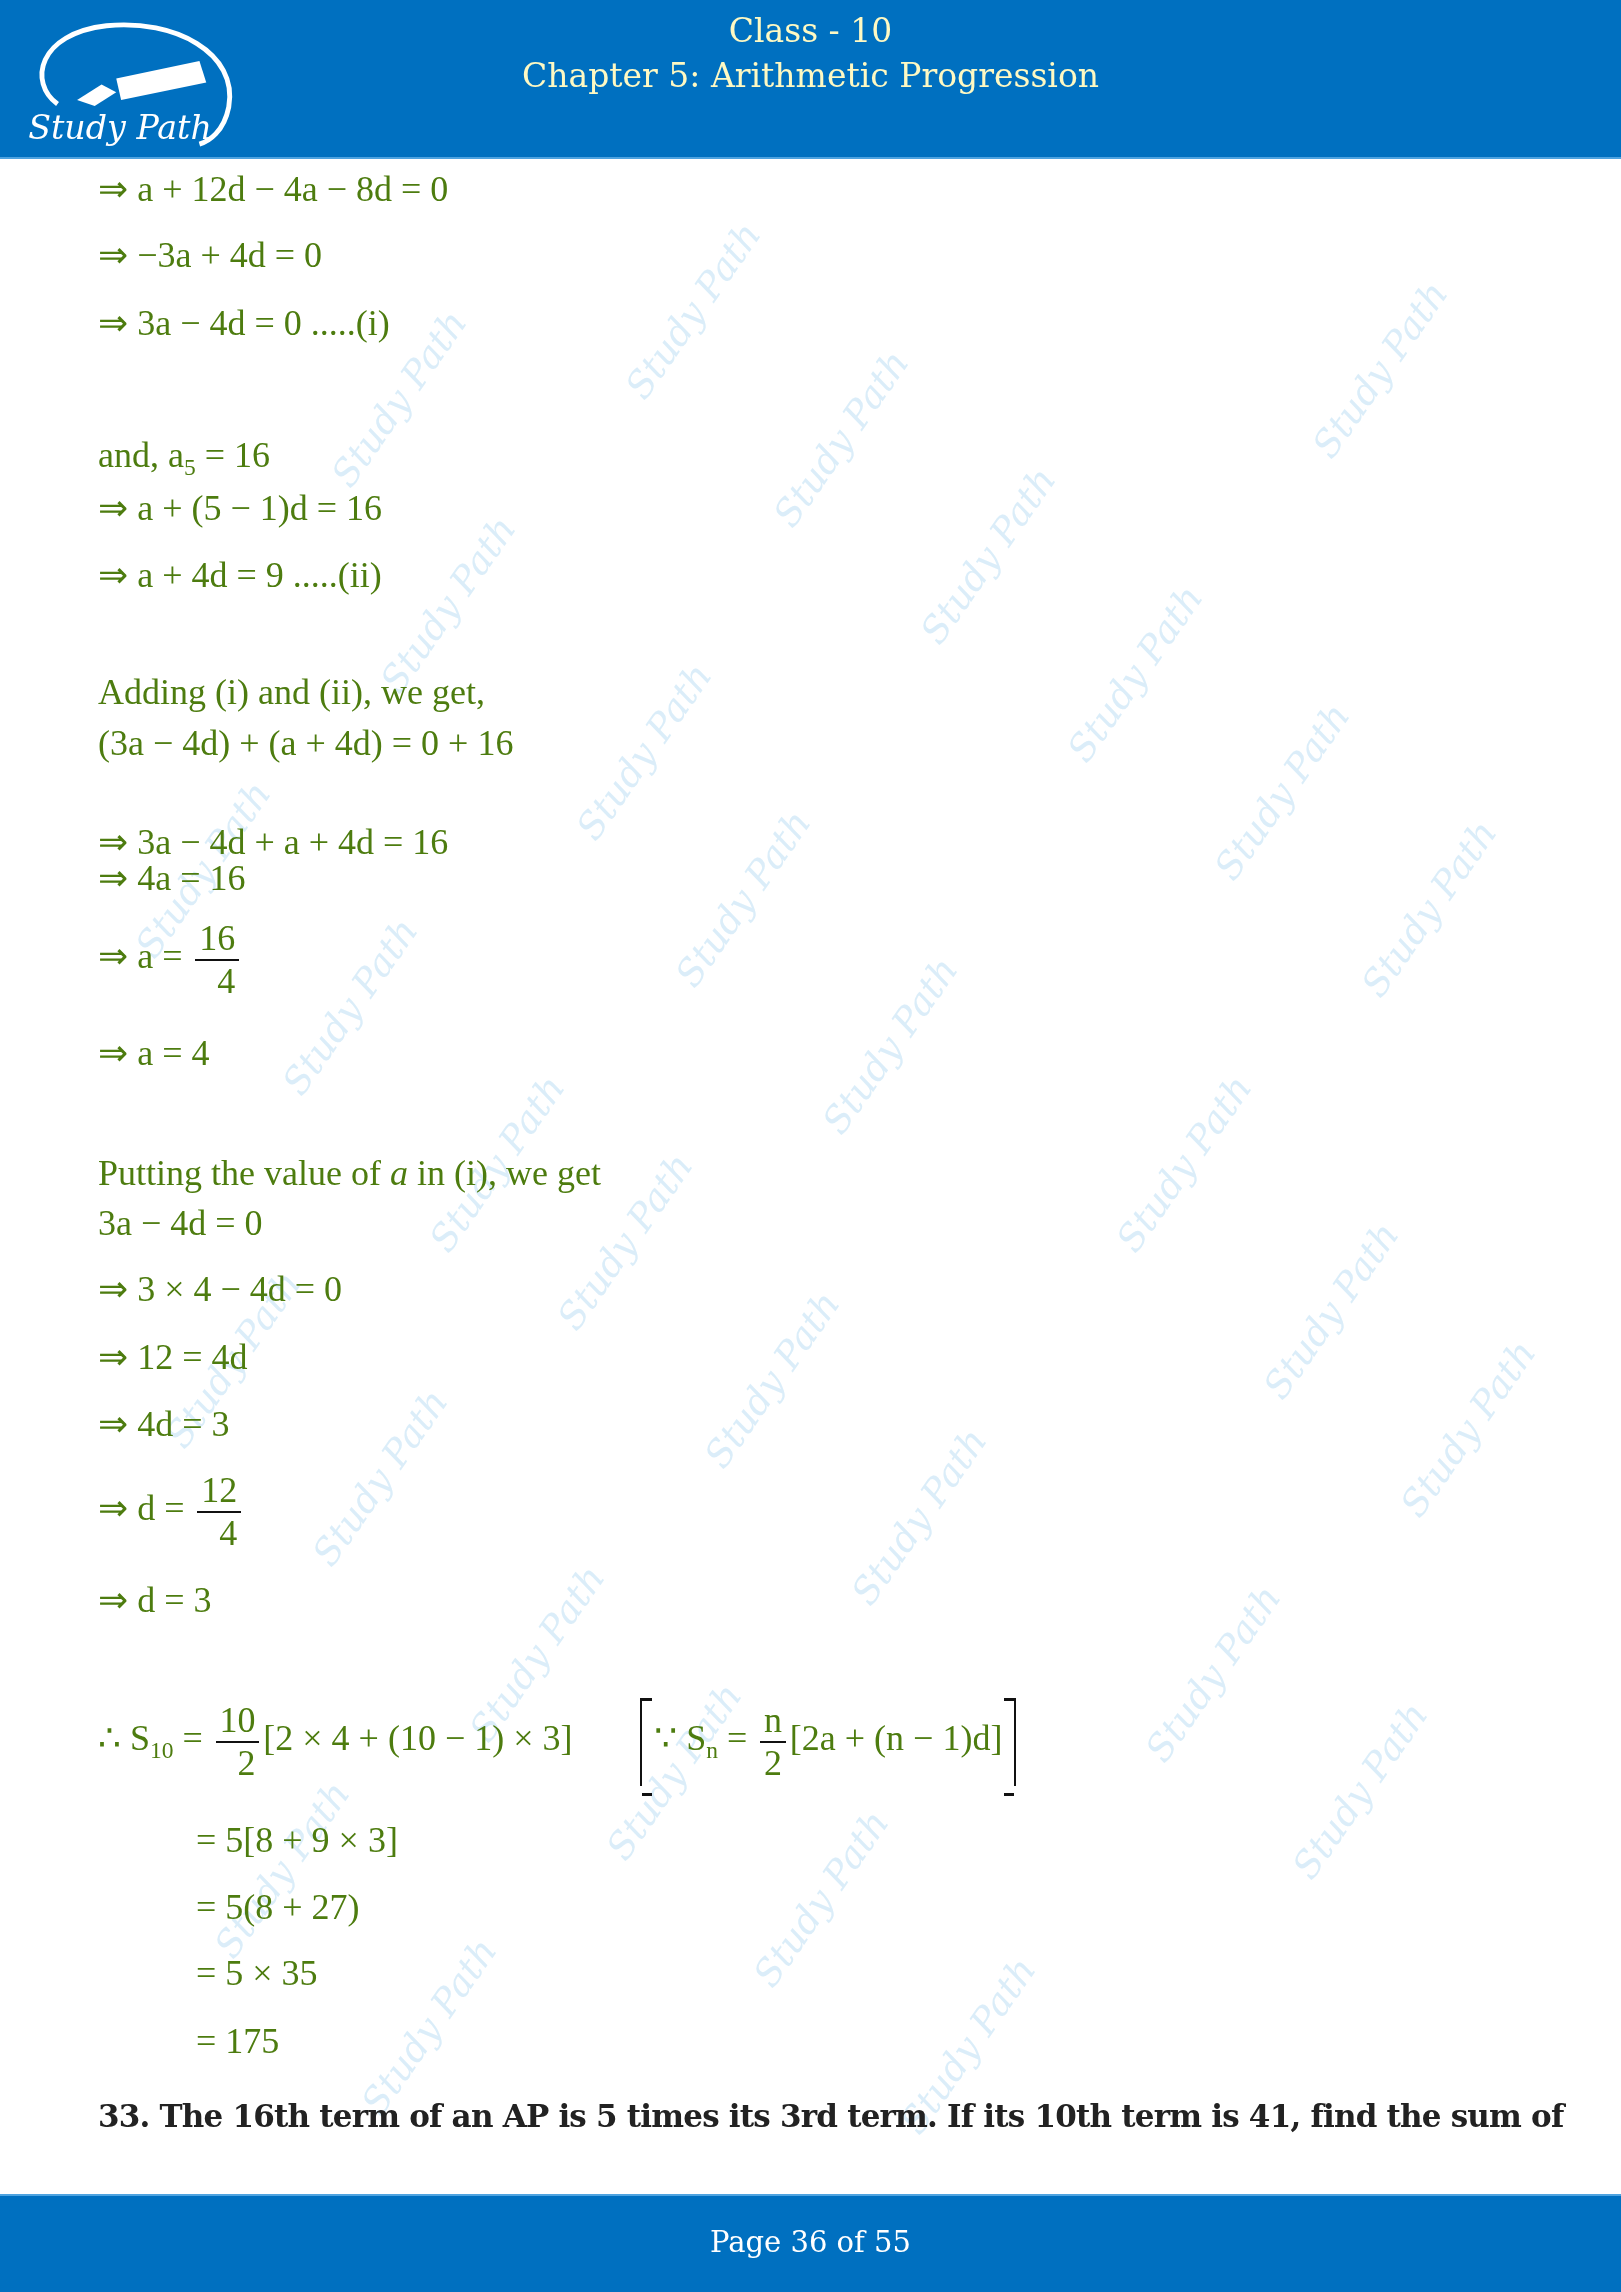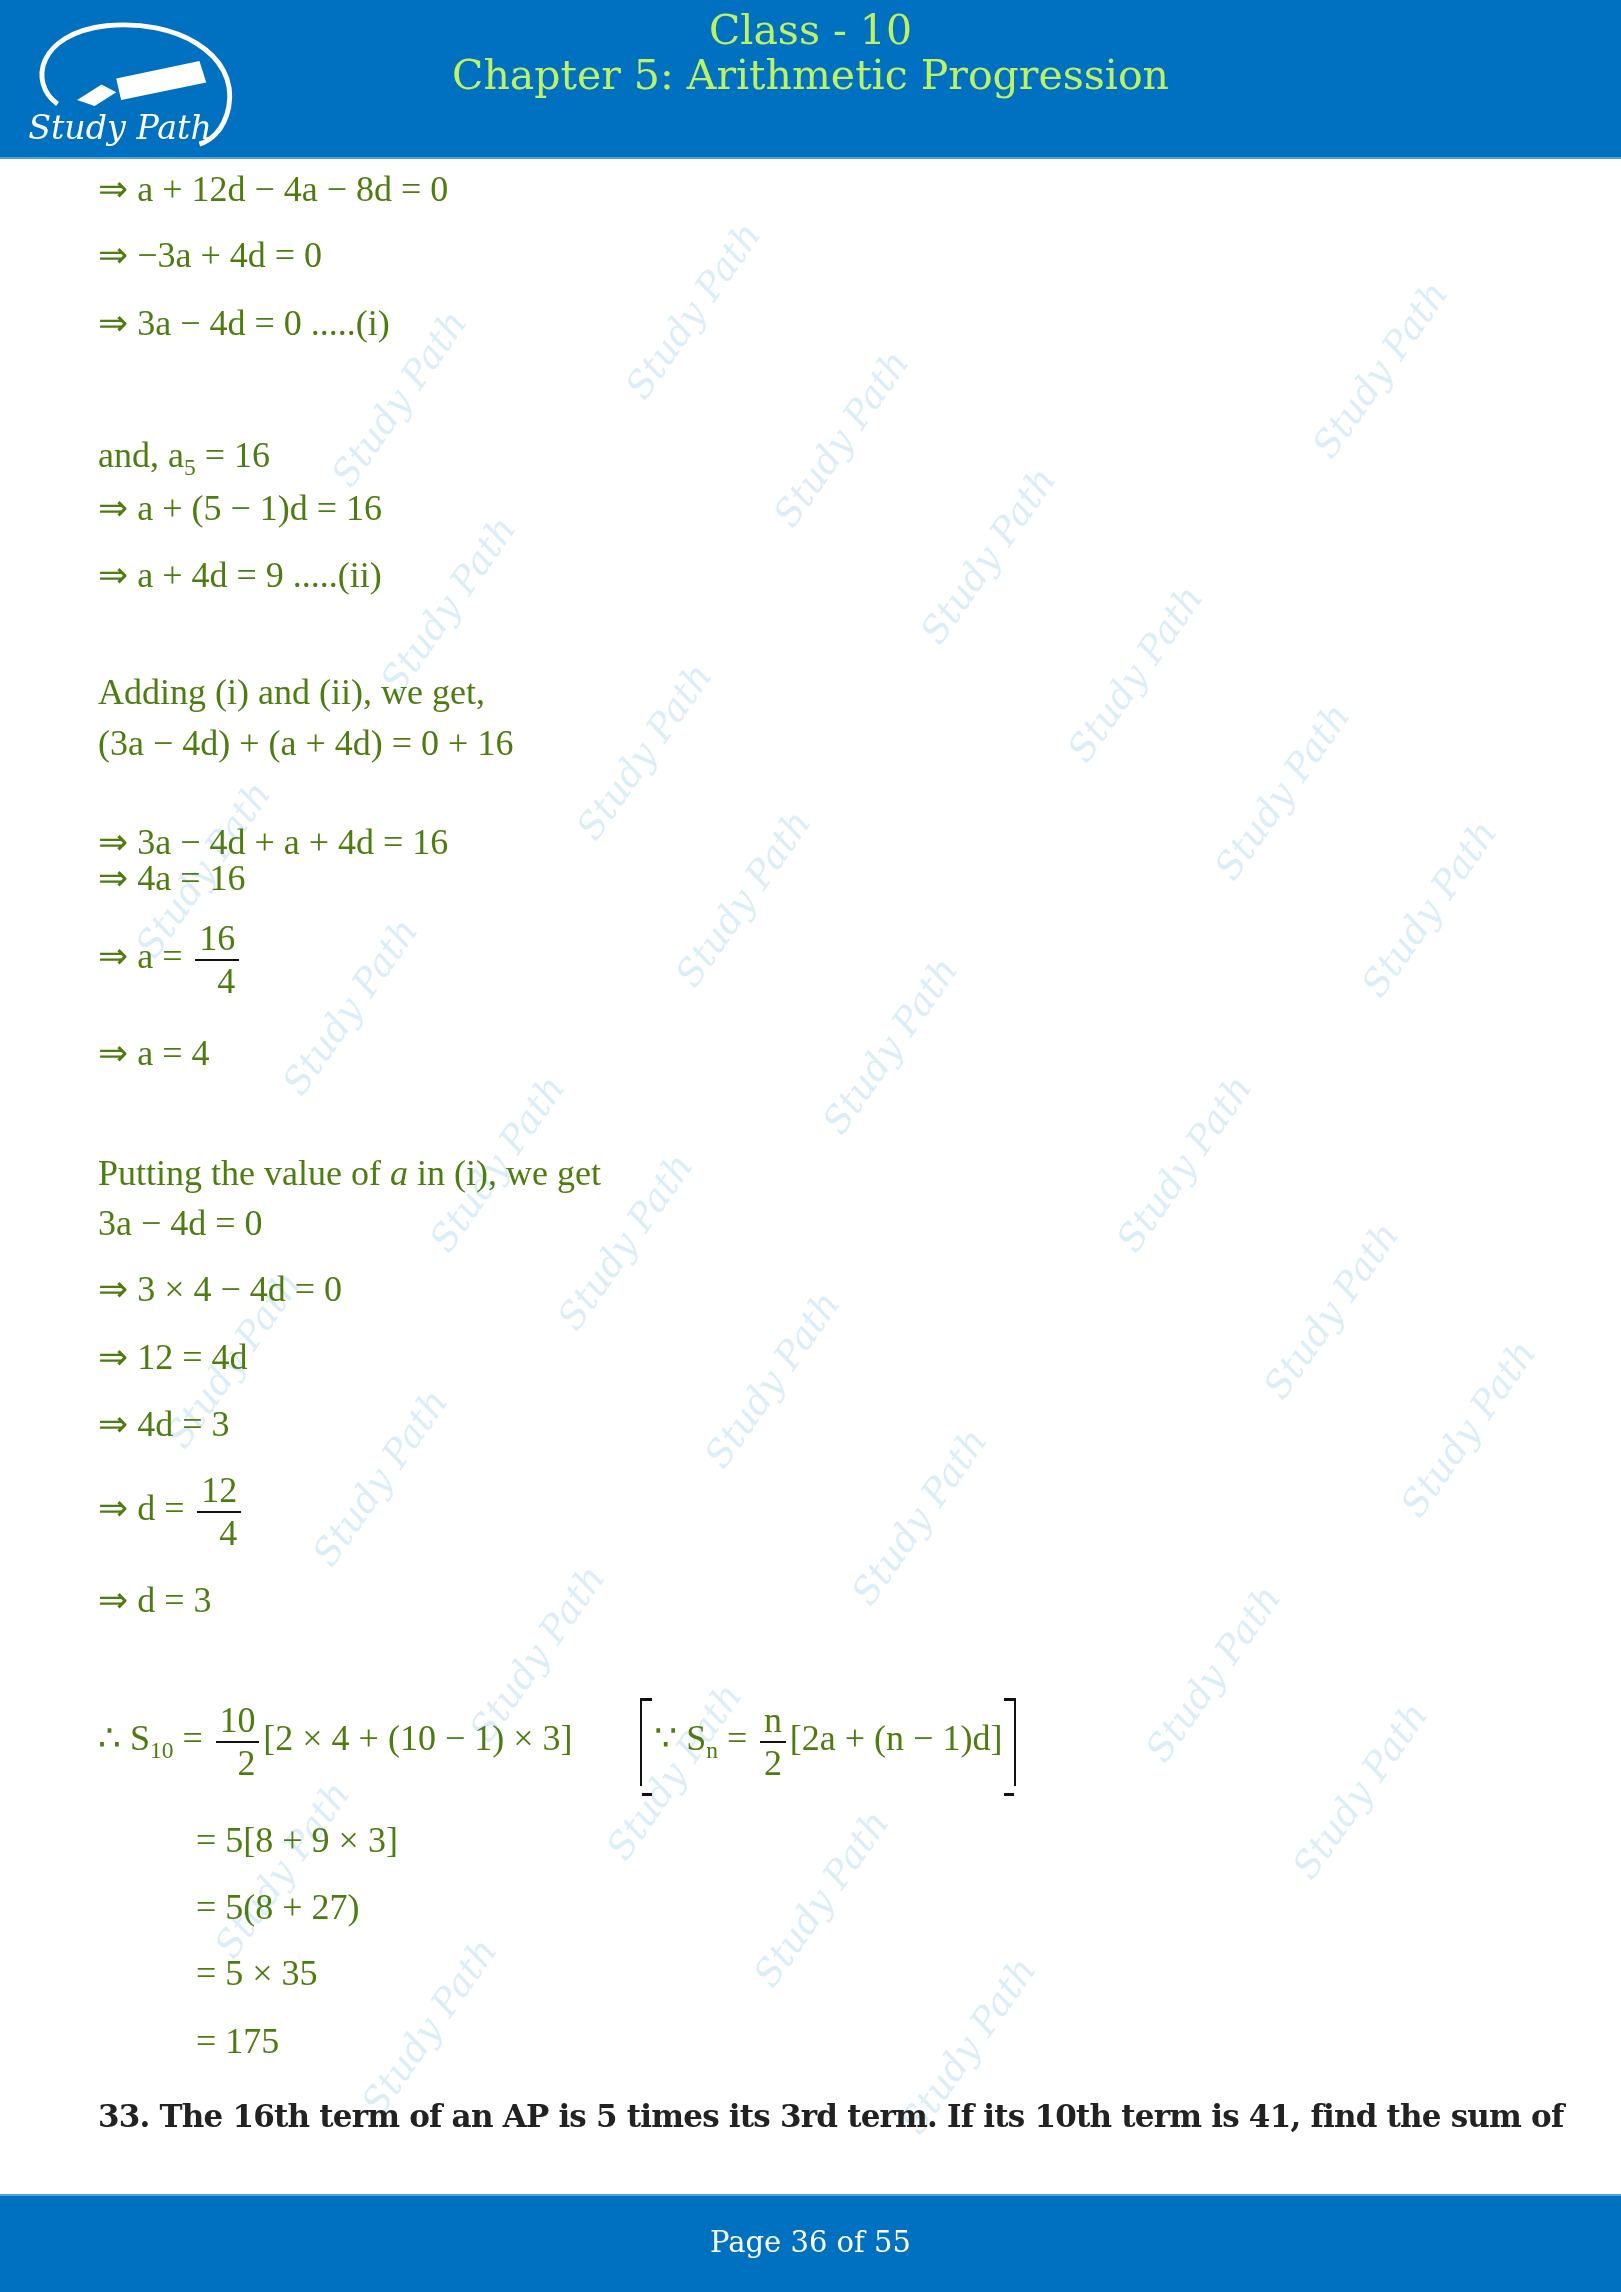--- a/index.html
+++ b/index.html
@@ -7,21 +7,21 @@
       width: 1621px; height: 2293px; position: relative; overflow: hidden;
       background: #ffffff; color: #111;
       font-family: "DejaVu Serif", serif;
     }
     .header {
       position: absolute; left: 0; top: 0; width: 1621px; height: 157px;
       background: #0070c0; border-bottom: 2px solid #4ea3e0;
     }
     .header-titles {
       position: absolute; left: 0; right: 0; top: 7.8px; text-align: center;
-      color: #bef264; font-family: "DejaVu Serif", serif; font-size: 41px; line-height: 45px;
+      color: #fef9c3; font-family: "DejaVu Serif", serif; font-size: 33px; line-height: 45px;
     }
     .header-titles div { white-space: nowrap; }
     .logo { position: absolute; left: 17.6px; top: 13.7px; width: 218px; height: 137px; }
 
     .footer {
       position: absolute; left: 0; top: 2194px; width: 1621px; height: 99px;
       background: #0070c0; border-top: 2px solid #4ea3e0;
     }
     .footer-text {
       position: absolute; left: 0; right: 0; top: 29px; text-align: center;

